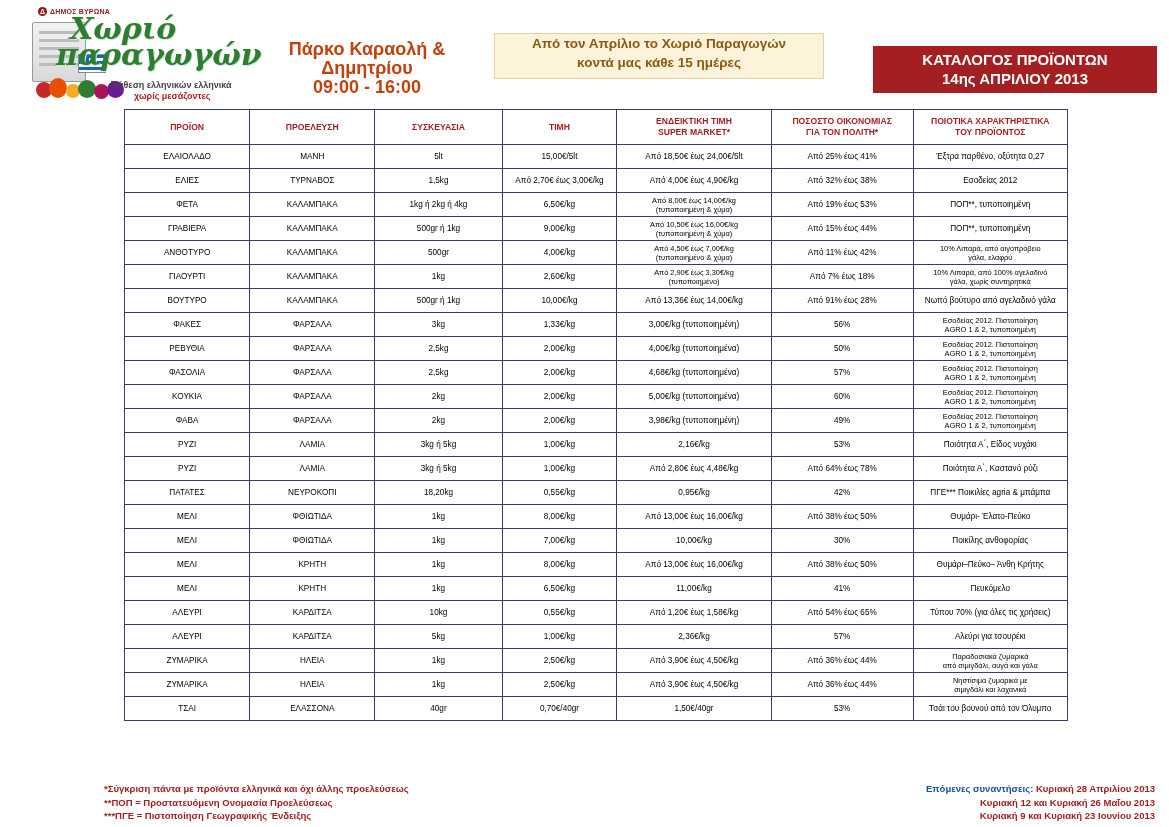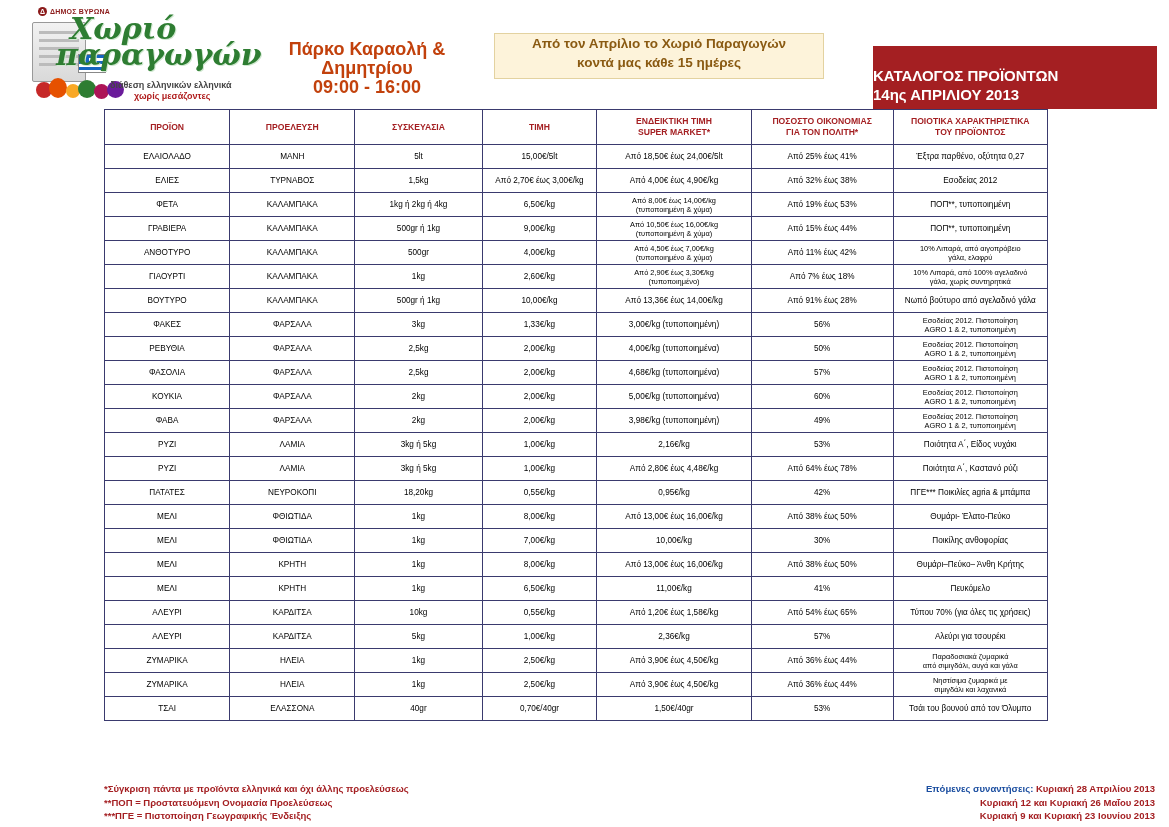--- a/index.html
+++ b/index.html
@@ -155,37 +155,39 @@
     text-align: center;
     box-sizing: border-box;
   }
   .head-right {
     position: absolute;
     right: 12px;
     top: 46px;
     width: 284px;
     background: #a41f22;
     color: #fff;
+    text-align: center;
     font-weight: bold;
     font-size: 15px;
     line-height: 19px;
-    padding: 20px 0 5px;
+    padding: 4px 0 5px;
   }
 
   
   .table-wrap {
     position: absolute;
     left: 104px;
     top: 109px;
     width: 944px;
   }
   table {
     border-collapse: collapse;
     width: 100%;
     table-layout: fixed;
+    margin-left: 20px;
   }
   table, td, th {
     border: 1px solid #3a3a6e;
   }
   th {
     color: #a41f22;
     font-weight: bold;
     font-size: 8.6px;
     line-height: 11px;
     padding: 6px 2px;

